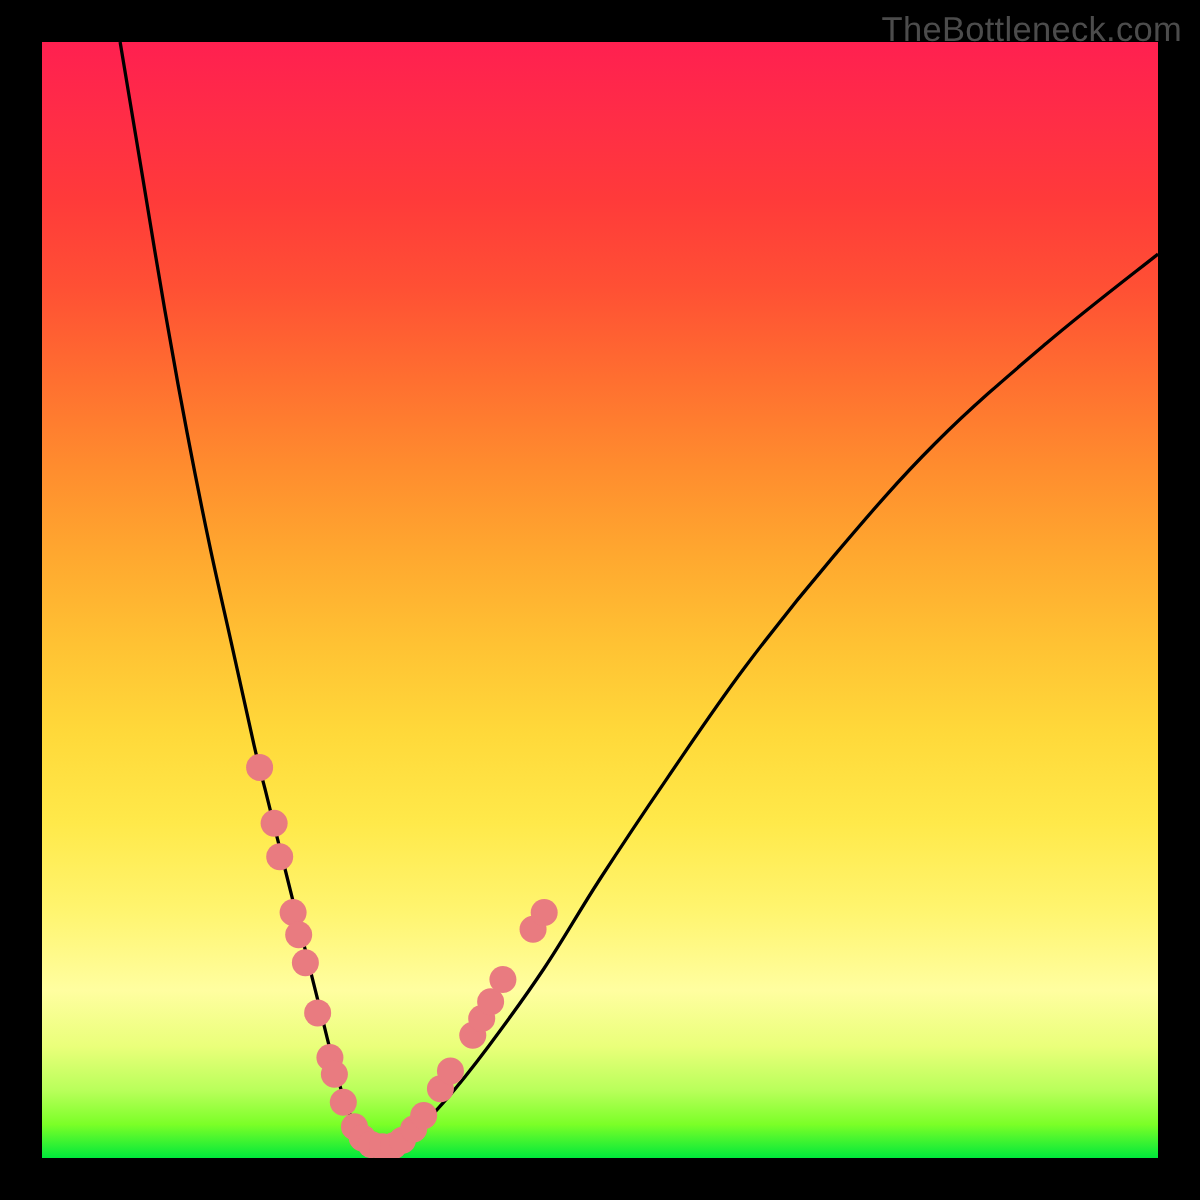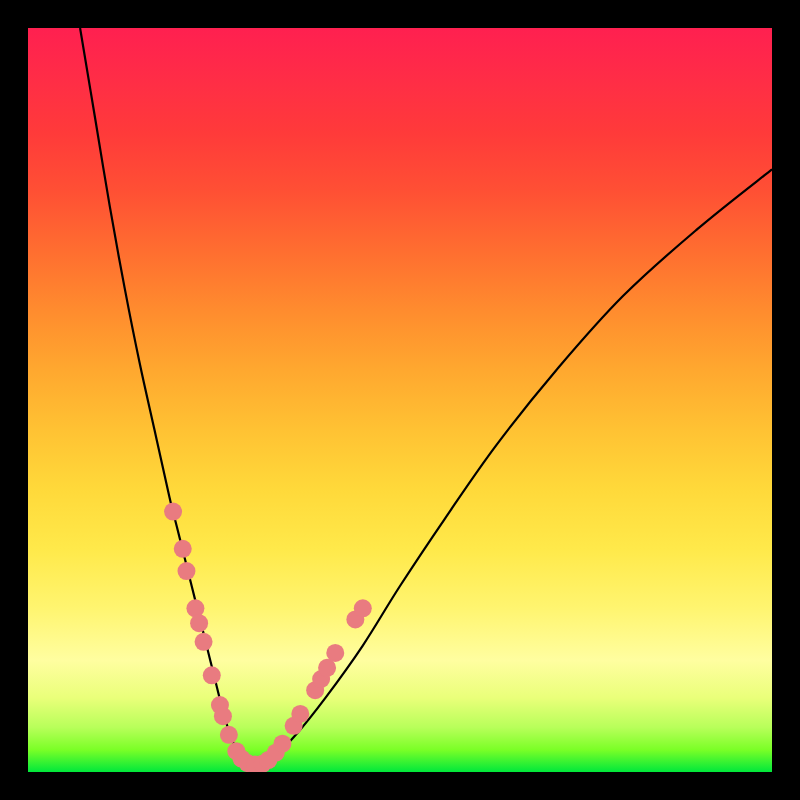--- a/index.html
+++ b/index.html
@@ -99,13 +99,14 @@
           <circle cx="272.30" cy="685.97" r="9" class="marker"></circle>
           <circle cx="287.18" cy="662.16" r="9" class="marker"></circle>
           <circle cx="293.14" cy="651.00" r="9" class="marker"></circle>
           <circle cx="299.09" cy="639.84" r="9" class="marker"></circle>
           <circle cx="307.27" cy="624.96" r="9" class="marker"></circle>
           <circle cx="327.36" cy="591.48" r="9" class="marker"></circle>
           <circle cx="334.80" cy="580.32" r="9" class="marker"></circle>
         </g>
     </svg>
   </div>
+  <div class="watermark">TheBottleneck.com</div>
 </div>
 
 </body></html>

